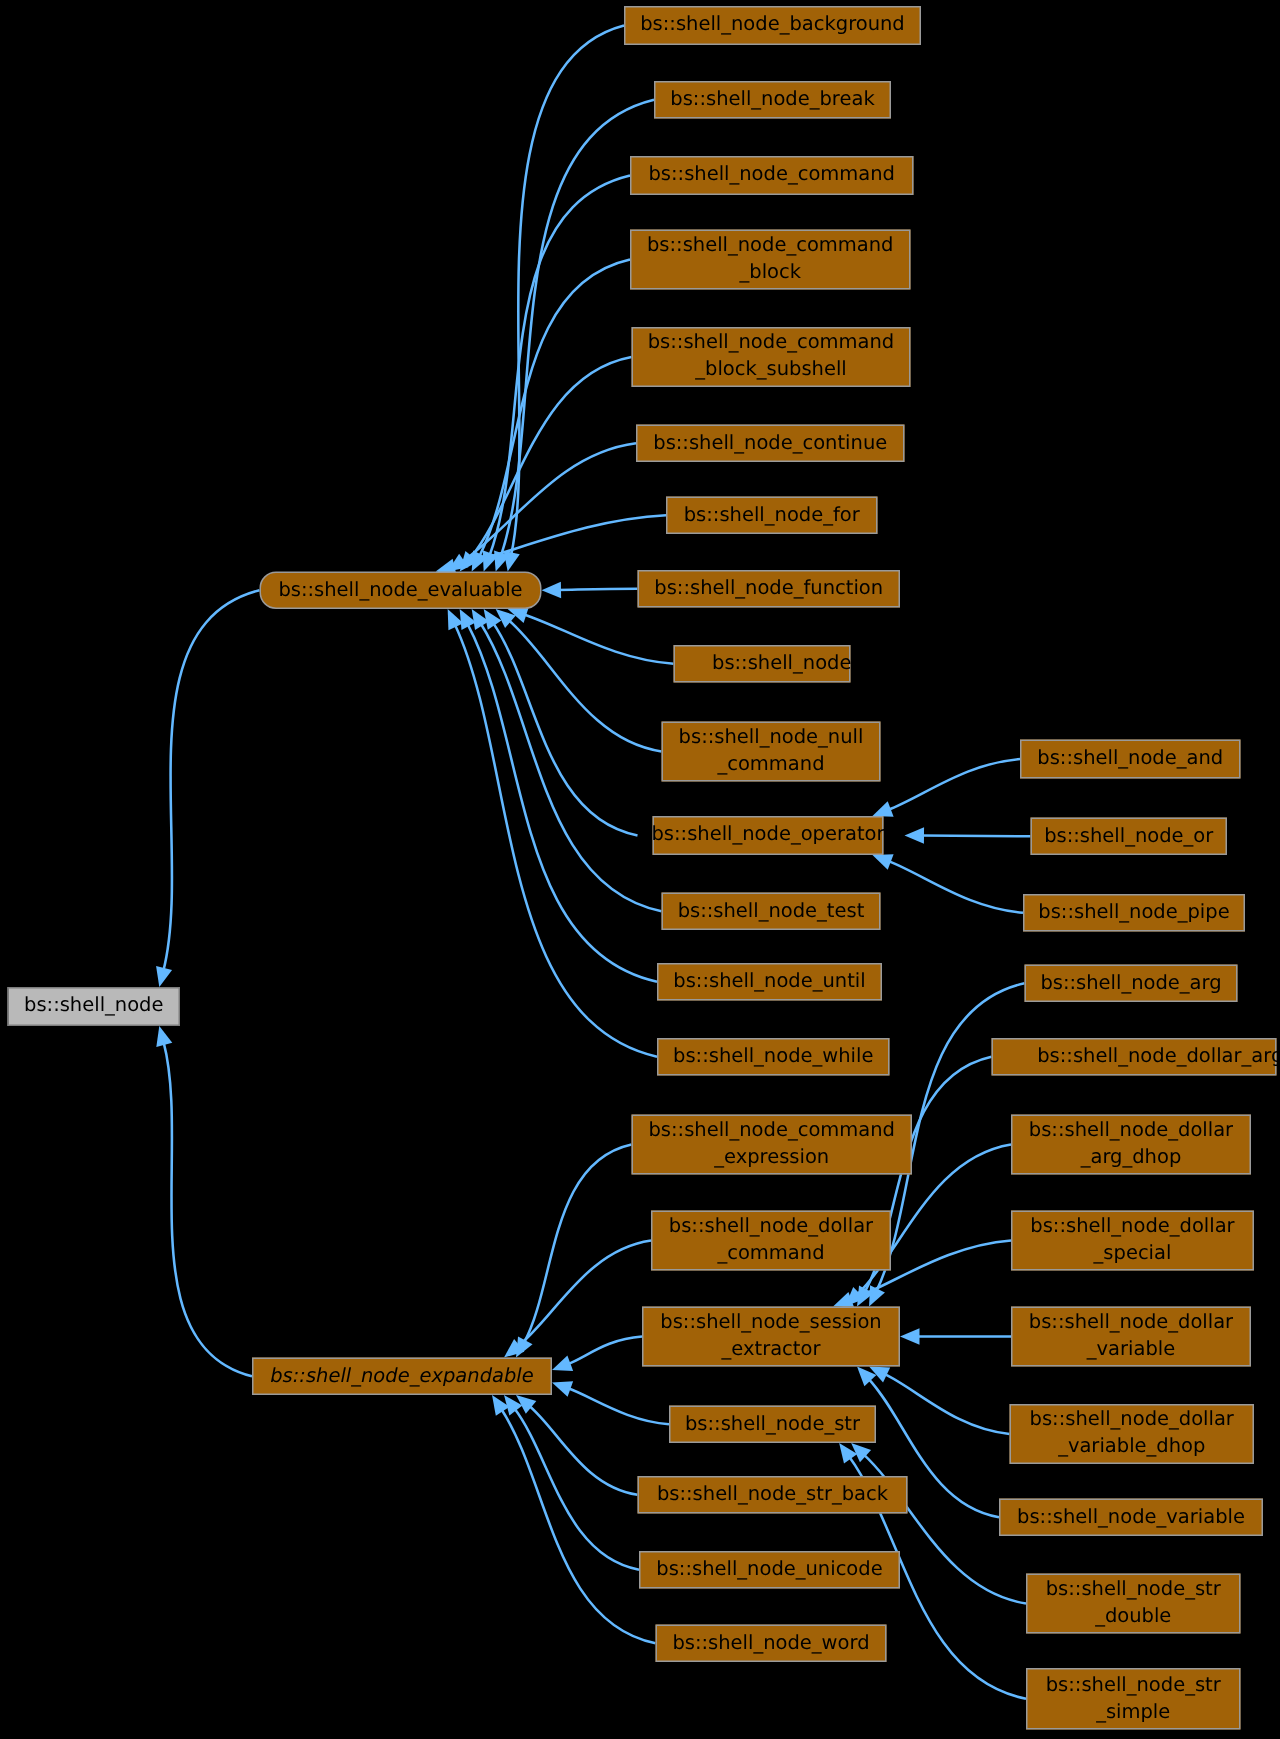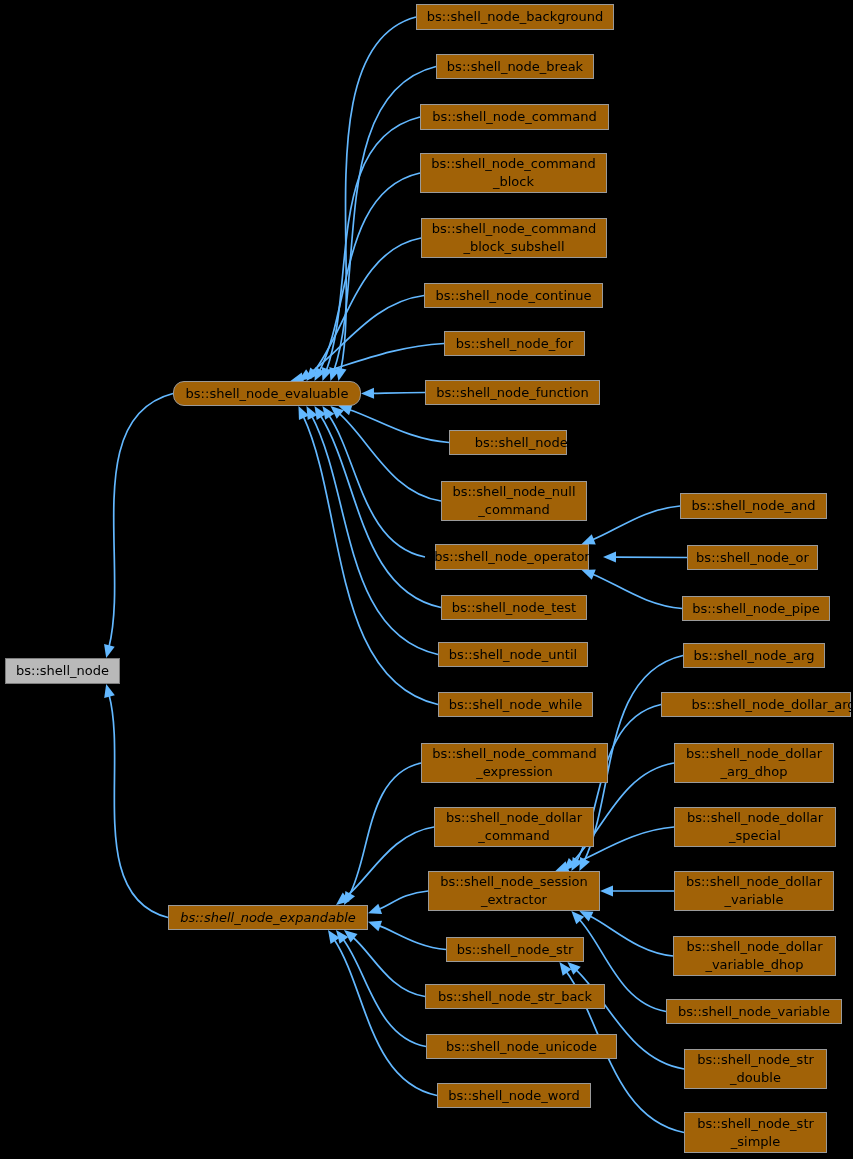--- a/index.html
+++ b/index.html
@@ -239,21 +239,21 @@
     <div class="node" style="left: 428px; top: 871px; width: 172px; height: 40px;">
       <div class="line">bs::shell_node_session</div>
       <div class="line">_extractor</div>
     </div>
     <div class="node" style="left: 446px; top: 937px; width: 138px; height: 25px;">
       <div class="line">bs::shell_node_str</div>
     </div>
     <div class="node" style="left: 425px; top: 984px; width: 180px; height: 25px;">
       <div class="line">bs::shell_node_str_back</div>
     </div>
-    <div class="node" style="left: 426px; top: 1034px; width: 191px; height: 25px;">
+    <div class="node" style="left: 426px; top: 1034px; width: 174px; height: 25px;">
       <div class="line">bs::shell_node_unicode</div>
     </div>
     <div class="node" style="left: 437px; top: 1083px; width: 154px; height: 25px;">
       <div class="line">bs::shell_node_word</div>
     </div>
     <div class="node" style="left: 680px; top: 493px; width: 147px; height: 26px;">
       <div class="line">bs::shell_node_and</div>
     </div>
     <div class="node" style="left: 687px; top: 545px; width: 131px; height: 25px;">
       <div class="line">bs::shell_node_or</div>

